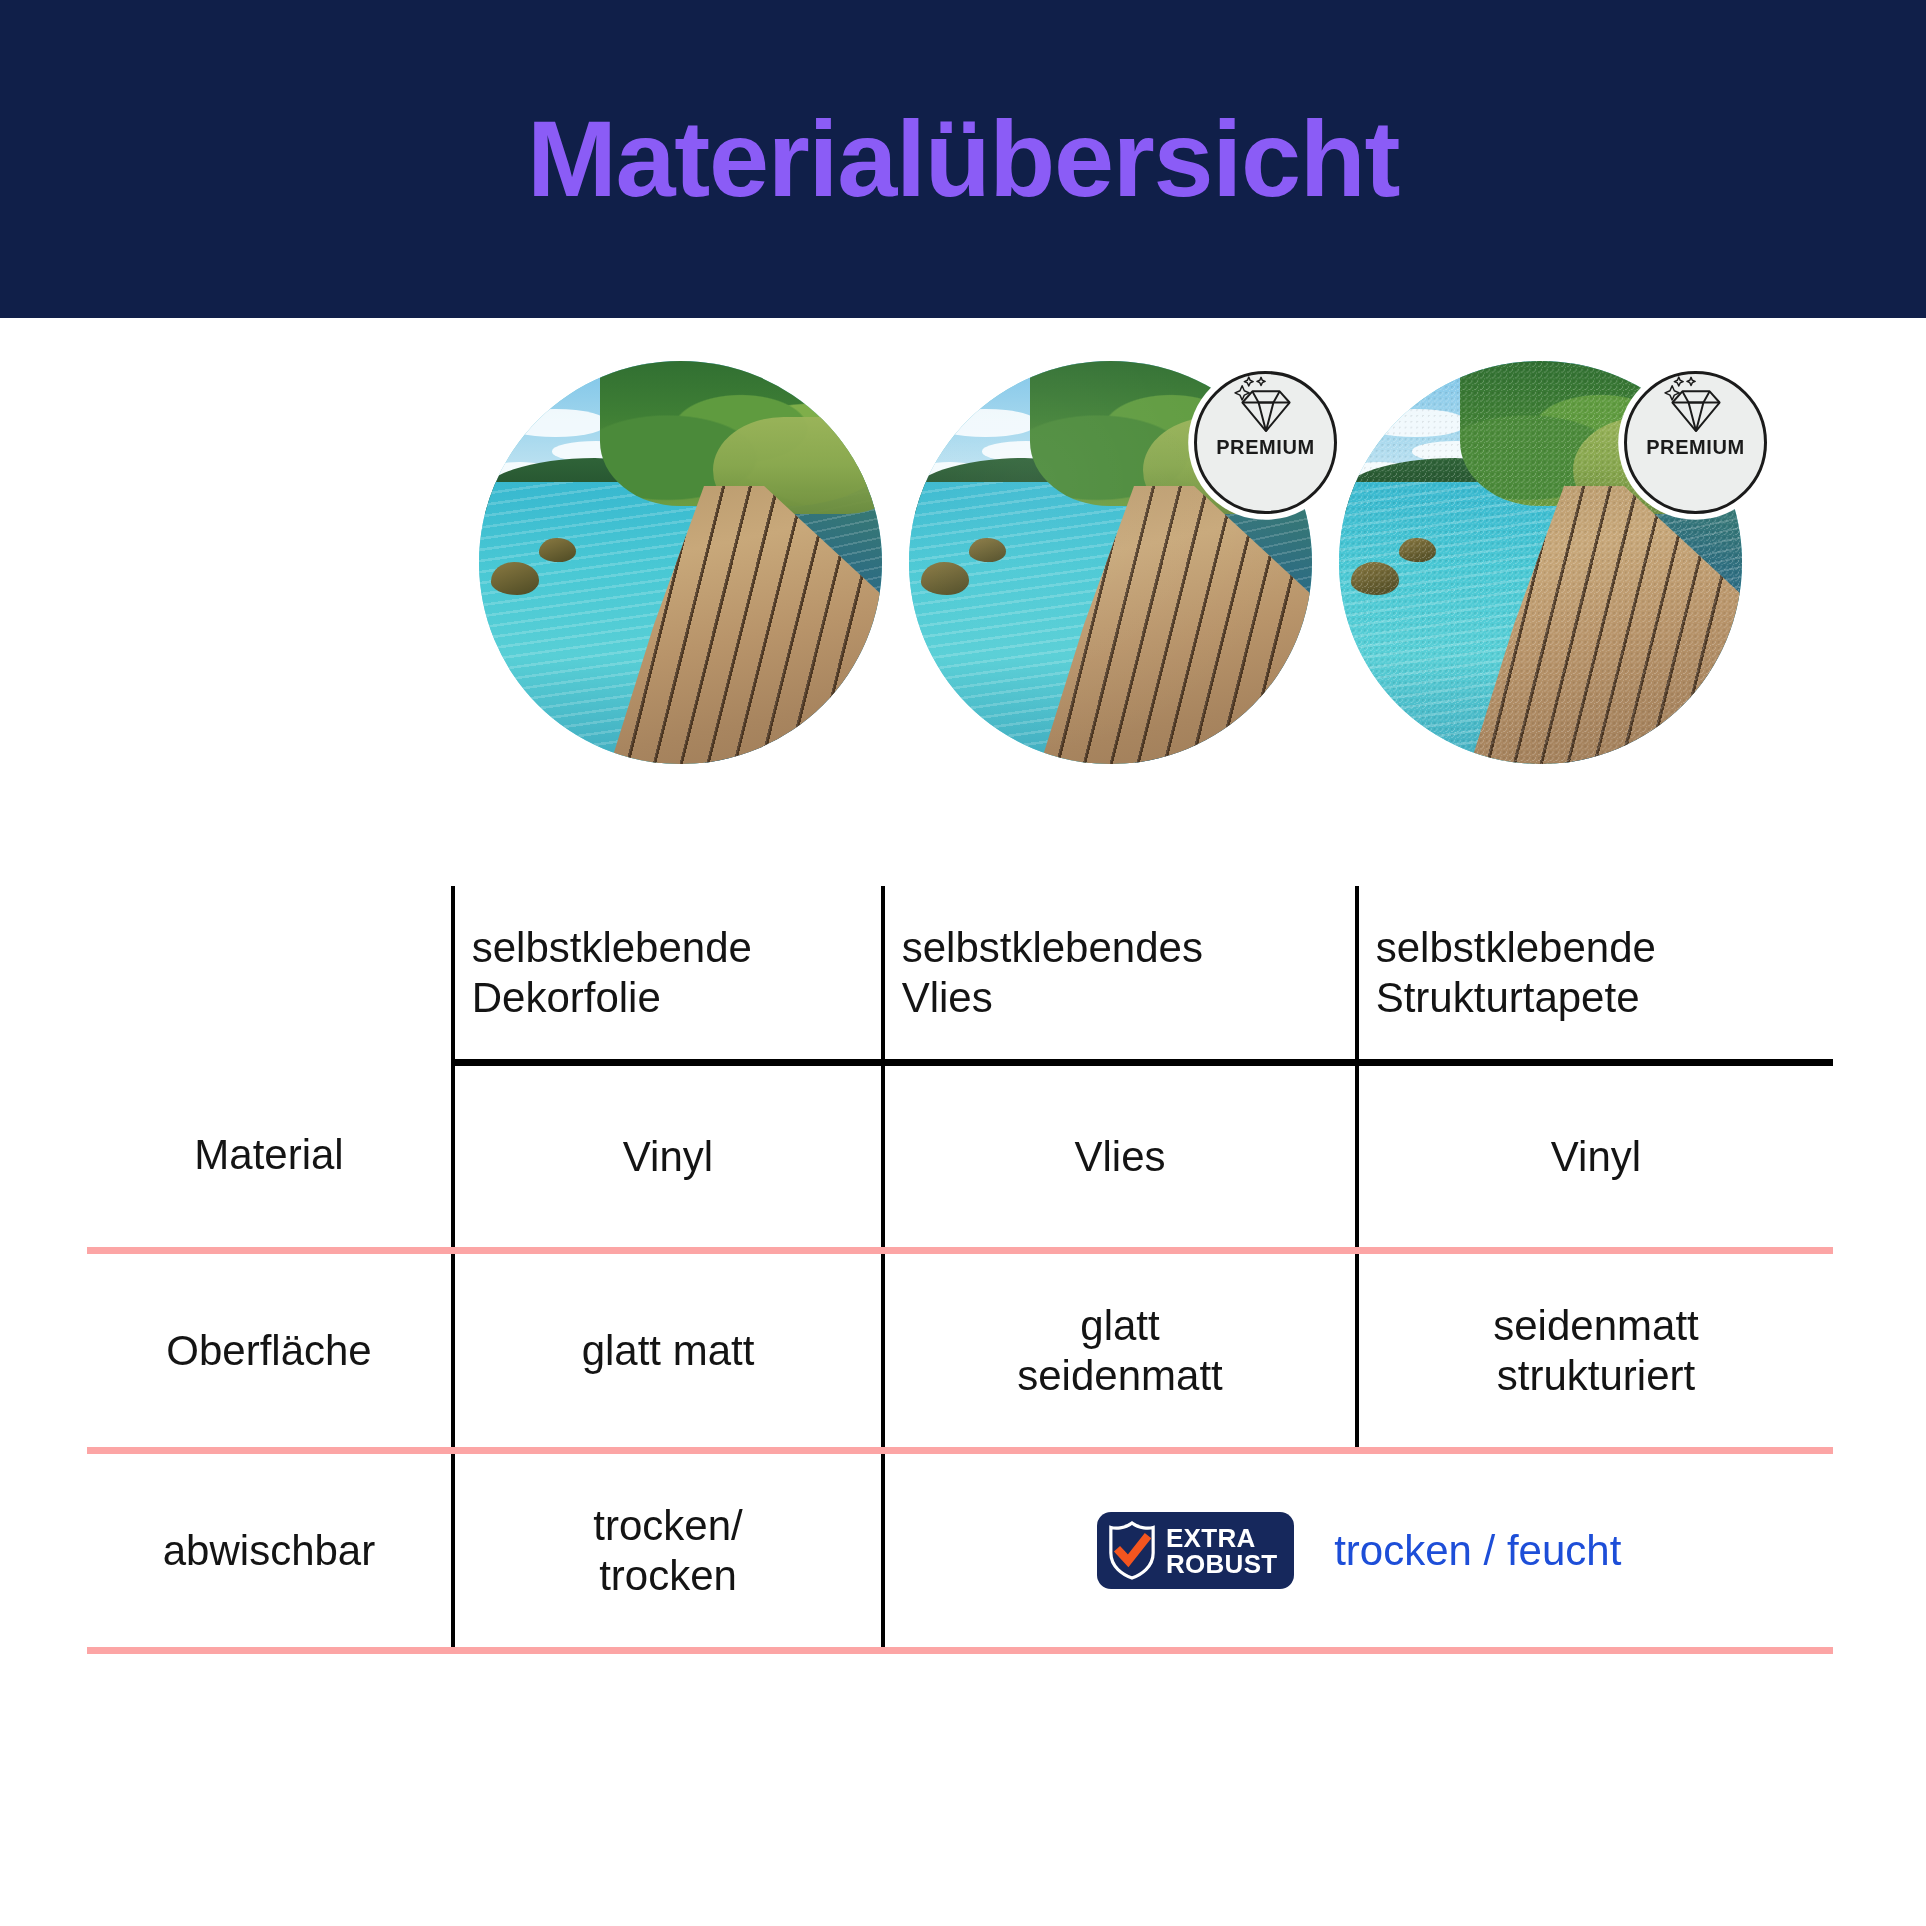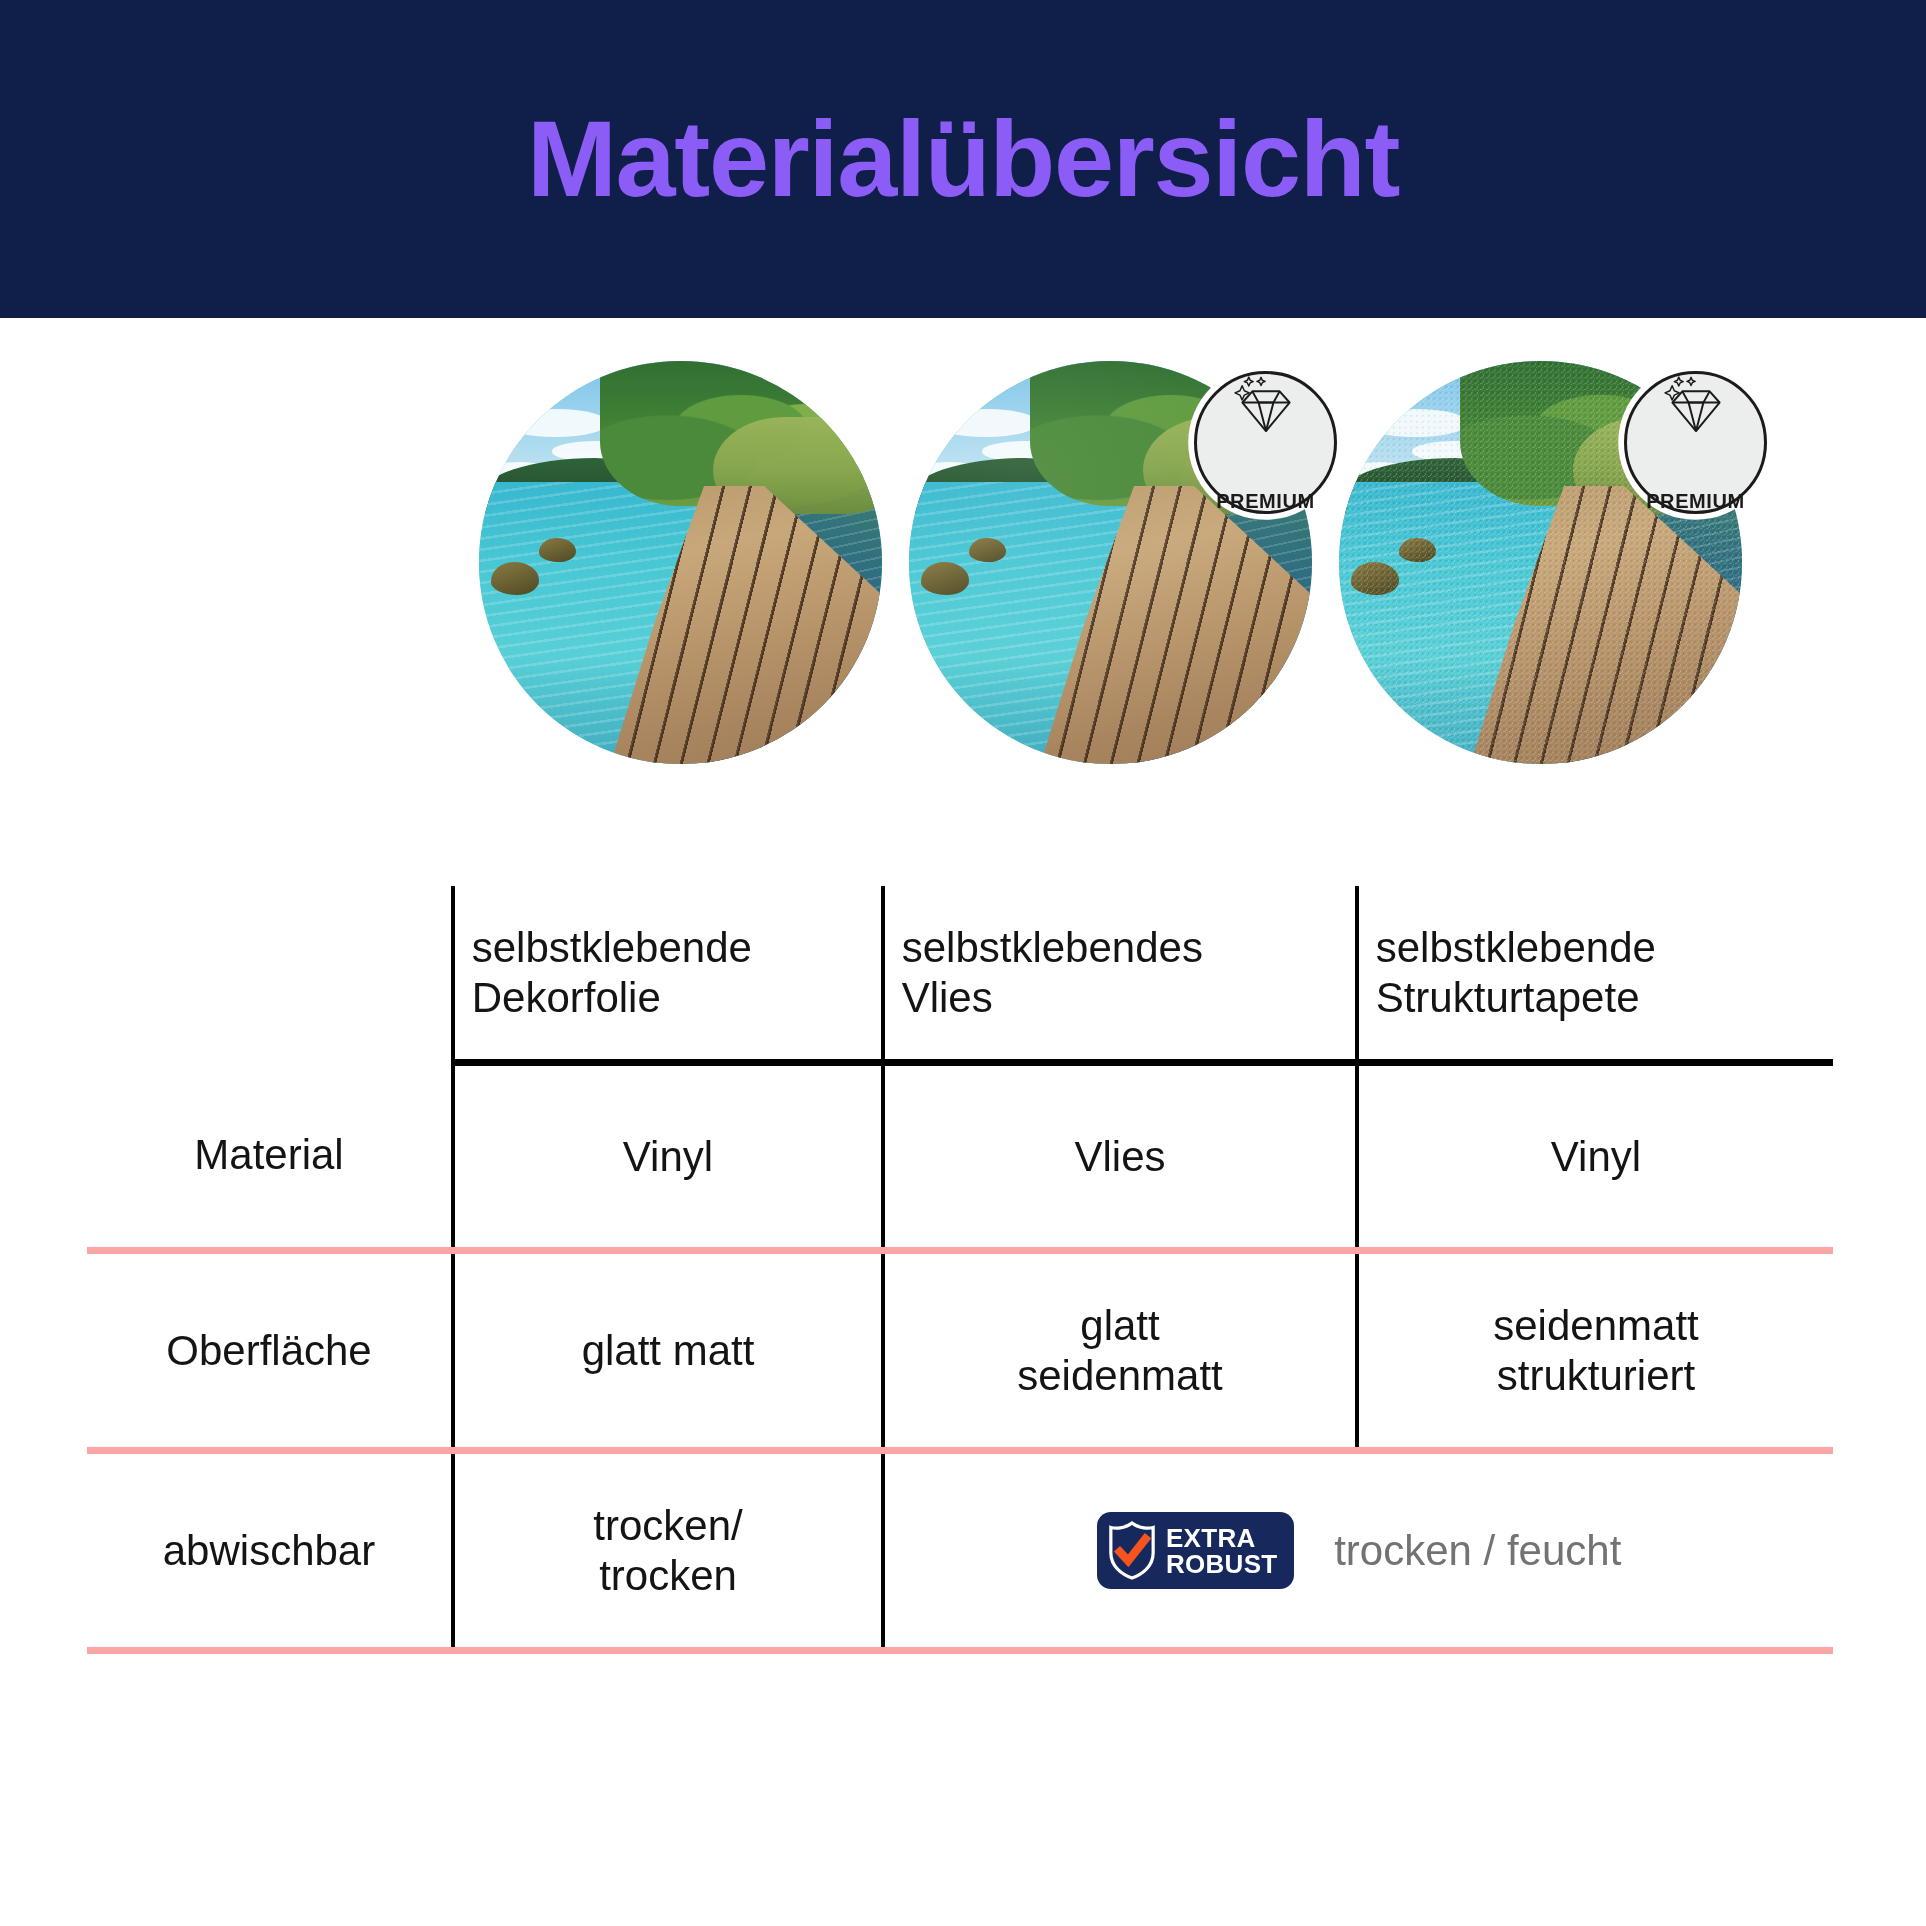--- a/index.html
+++ b/index.html
@@ -131,21 +131,21 @@
     opacity:.85;
   }
 
   
   .premium-badge{
     position:absolute;
     width:137px;height:137px;border-radius:50%;
     background:#eceeed;
     border:3.2px solid #1b1b1b;
     box-shadow:0 0 0 5.8px #ffffff;
-    display:flex;flex-direction:column;align-items:center;justify-content:space-between;
+    display:flex;flex-direction:column;align-items:center;justify-content:flex-start;
     right:-5.1px;top:11.6px;
     z-index:5;
   }
   .premium-badge .diamond-wrap{width:76px;height:62px;display:block;margin-bottom:1.3px;}
   .premium-label{
     font-size:20px;font-weight:bold;letter-spacing:0.6px;color:#1b1b1b;line-height:1;
   }
 
   
   #material-table{
@@ -196,21 +196,21 @@
     padding:9px 16.7px 9px 10.3px;
     position:relative;
     flex:none;
   }
   .shield{width:50px;height:59px;flex:none;margin-right:9px;}
   .robust-text{
     display:flex;flex-direction:column;align-items:flex-start;justify-content:center;
     color:#ffffff;font-weight:bold;line-height:1.0;letter-spacing:0.3px;
   }
   .robust-text span{font-size:26px;}
-  .robust-line{font-size:42px;color:#737373;white-space:nowrap;}
+  .robust-line{font-size:42px;color:#1d4ed8;white-space:nowrap;}
 </style>
 </head>
 <body>
 
 <div id="header-banner">
   <div id="page-title">Materialübersicht</div>
 </div>
 
 <div id="circles-row">
 

